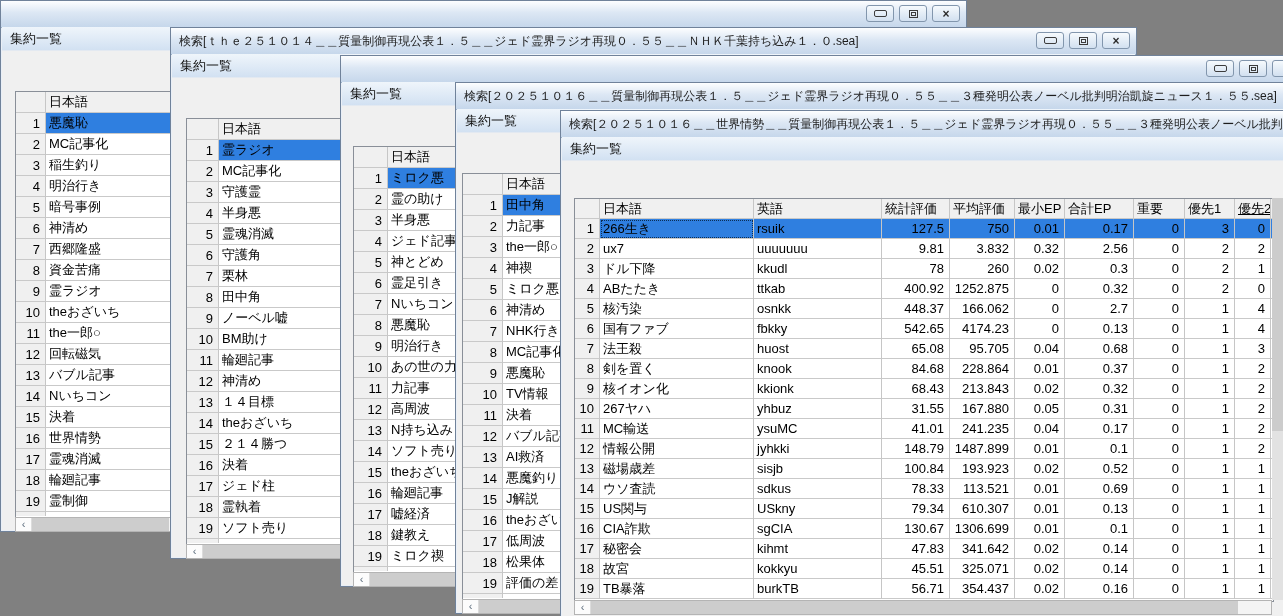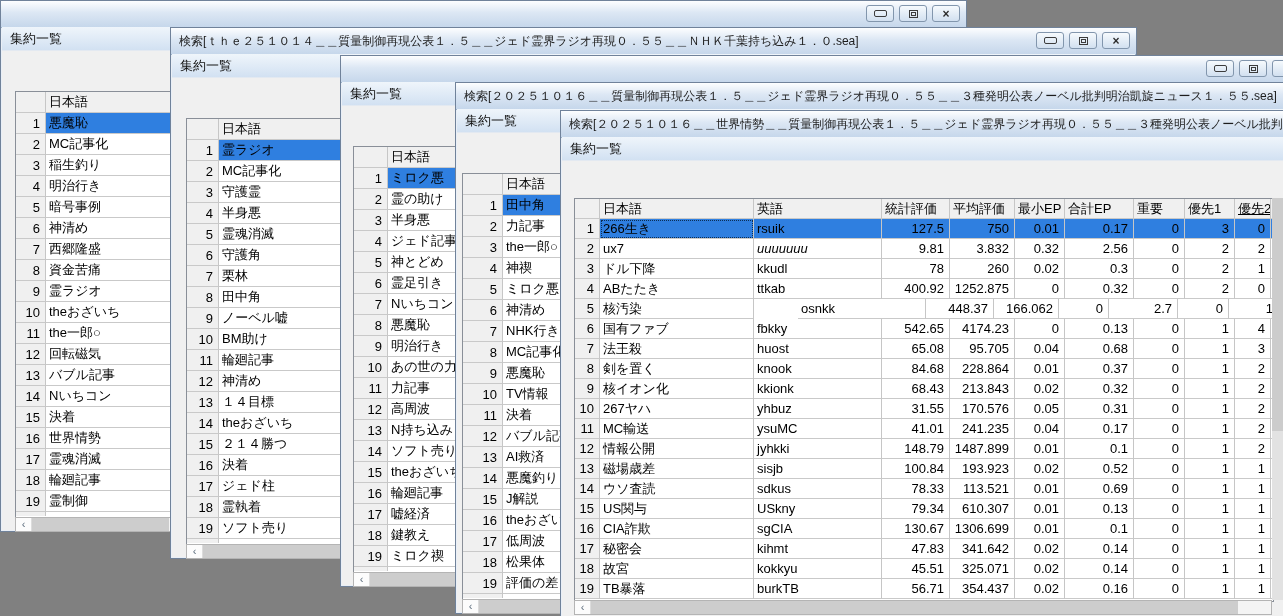--- a/index.html
+++ b/index.html
@@ -518,21 +518,21 @@
           <div class="cell ar sel" style="width: 50px; height: 20px;">0.01</div>
           <div class="cell ar sel" style="width: 69px; height: 20px;">0.17</div>
           <div class="cell ar sel" style="width: 51px; height: 20px;">0</div>
           <div class="cell ar sel" style="width: 50px; height: 20px;">3</div>
           <div class="cell ar sel" style="width: 36px; height: 20px;">0</div>
           <div class="cell ar sel" style="height: 20px;"></div>
         </div>
         <div class="grid-row" style="height: 20px;">
           <div class="cell fixed ar" style="width: 25px; height: 20px;">2</div>
           <div class="cell al" style="width: 154px; height: 20px;">ux7</div>
-          <div class="cell al" style="width: 128px; height: 20px; font-style: italic;">uuuuuuu</div>
+          <div class="cell al" style="width: 128px; height: 20px;">uuuuuuu</div>
           <div class="cell ar" style="width: 68px; height: 20px;">9.81</div>
           <div class="cell ar" style="width: 65px; height: 20px;">3.832</div>
           <div class="cell ar" style="width: 50px; height: 20px;">0.32</div>
           <div class="cell ar" style="width: 69px; height: 20px;">2.56</div>
           <div class="cell ar" style="width: 51px; height: 20px;">0</div>
           <div class="cell ar" style="width: 50px; height: 20px;">2</div>
           <div class="cell ar" style="width: 36px; height: 20px;">2</div>
           <div class="cell ar" style="height: 20px;"></div>
         </div>
         <div class="grid-row" style="height: 20px;">
@@ -557,21 +557,21 @@
           <div class="cell ar" style="width: 50px; height: 20px;">0</div>
           <div class="cell ar" style="width: 69px; height: 20px;">0.32</div>
           <div class="cell ar" style="width: 51px; height: 20px;">0</div>
           <div class="cell ar" style="width: 50px; height: 20px;">2</div>
           <div class="cell ar" style="width: 36px; height: 20px;">0</div>
           <div class="cell ar" style="height: 20px;"></div>
         </div>
         <div class="grid-row" style="height: 20px;">
           <div class="cell fixed ar" style="width: 25px; height: 20px;">5</div>
           <div class="cell al" style="width: 154px; height: 20px;">核汚染</div>
-          <div class="cell al" style="width: 128px; height: 20px; margin-left: 44px;">osnkk</div>
+          <div class="cell al" style="width: 128px; height: 20px;">osnkk</div>
           <div class="cell ar" style="width: 68px; height: 20px;">448.37</div>
           <div class="cell ar" style="width: 65px; height: 20px;">166.062</div>
           <div class="cell ar" style="width: 50px; height: 20px;">0</div>
           <div class="cell ar" style="width: 69px; height: 20px;">2.7</div>
           <div class="cell ar" style="width: 51px; height: 20px;">0</div>
           <div class="cell ar" style="width: 50px; height: 20px;">1</div>
           <div class="cell ar" style="width: 36px; height: 20px;">4</div>
           <div class="cell ar" style="height: 20px;"></div>
         </div>
         <div class="grid-row" style="height: 20px;">
@@ -624,21 +624,21 @@
           <div class="cell ar" style="width: 51px; height: 20px;">0</div>
           <div class="cell ar" style="width: 50px; height: 20px;">1</div>
           <div class="cell ar" style="width: 36px; height: 20px;">2</div>
           <div class="cell ar" style="height: 20px;"></div>
         </div>
         <div class="grid-row" style="height: 20px;">
           <div class="cell fixed ar" style="width: 25px; height: 20px;">10</div>
           <div class="cell al" style="width: 154px; height: 20px;">267ヤハ</div>
           <div class="cell al" style="width: 128px; height: 20px;">yhbuz</div>
           <div class="cell ar" style="width: 68px; height: 20px;">31.55</div>
-          <div class="cell ar" style="width: 65px; height: 20px;">170.576</div>
+          <div class="cell ar" style="width: 65px; height: 20px;">167.880</div>
           <div class="cell ar" style="width: 50px; height: 20px;">0.05</div>
           <div class="cell ar" style="width: 69px; height: 20px;">0.31</div>
           <div class="cell ar" style="width: 51px; height: 20px;">0</div>
           <div class="cell ar" style="width: 50px; height: 20px;">1</div>
           <div class="cell ar" style="width: 36px; height: 20px;">2</div>
           <div class="cell ar" style="height: 20px;"></div>
         </div>
         <div class="grid-row" style="height: 20px;">
           <div class="cell fixed ar" style="width: 25px; height: 20px;">11</div>
           <div class="cell al" style="width: 154px; height: 20px;">MC輸送</div>

